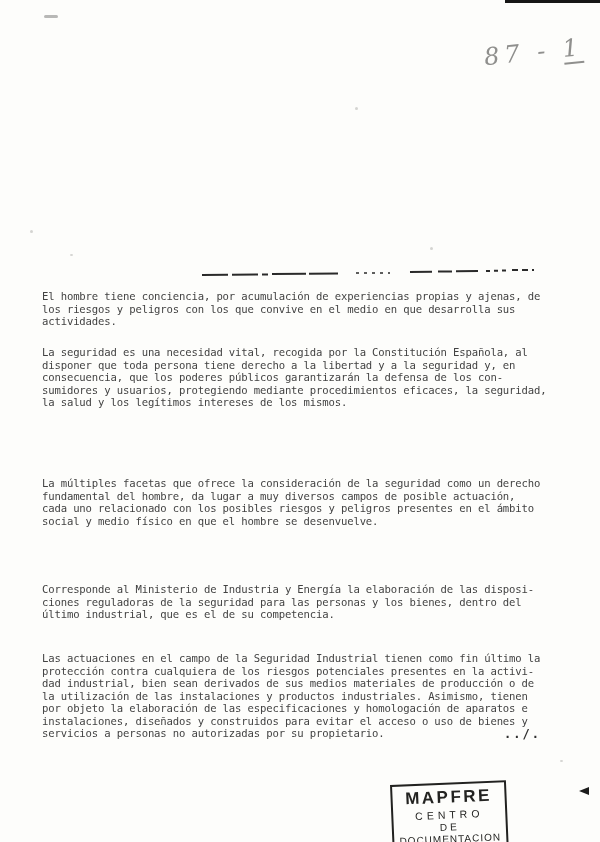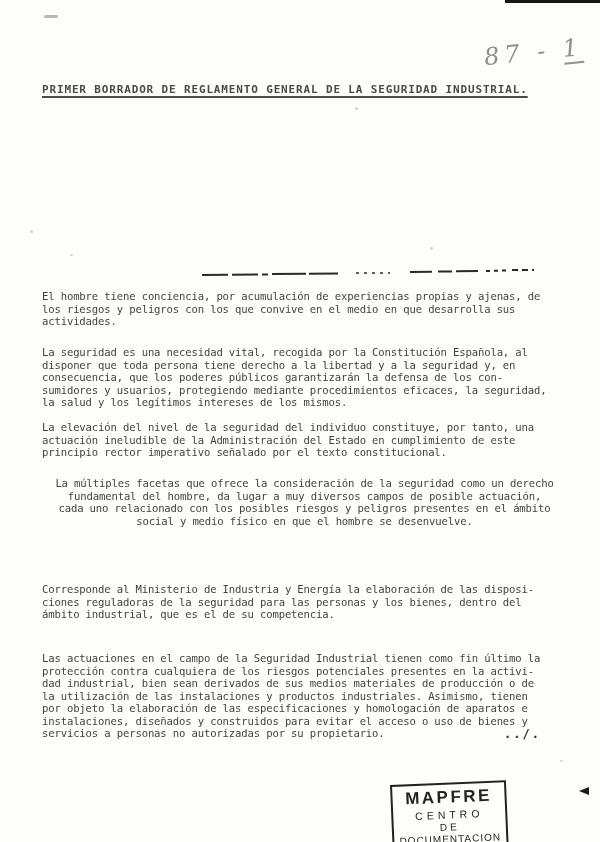--- a/index.html
+++ b/index.html
@@ -80,21 +80,21 @@
     width: 525px;
     font-size: 10.6px;
     line-height: 12.5px;
     letter-spacing: -0.15px;
     white-space: pre-line;
     color: #424242;
   }
   .p1 { top: 290px; }
   .p2 { top: 346px; }
   .p3 { top: 421px; }
-  .p4 { top: 477px; text-align: center; }
+  .p4 { top: 477px; }
   .p5 { top: 541px; }
   .p6 { top: 583px; }
   .p7 { top: 629px; margin-top: 23px; }
   
   .continuation {
     position: absolute;
     top: 727px; left: 504px;
     font-size: 12px;
     font-weight: bold;
     letter-spacing: 2px;
@@ -153,49 +153,45 @@
   <div class="speck" style="top:230px;left:30px;width:3px;height:3px;"></div>
   <div class="speck" style="top:254px;left:70px;width:3px;height:2px;"></div>
   <div class="speck" style="top:247px;left:430px;width:3px;height:3px;"></div>
   <div class="speck" style="top:760px;left:560px;width:3px;height:2px;"></div>
 
   <div class="handwritten">
     <span>87 -</span>
     <span class="underlined-digit">1</span>
   </div>
 
-  <div class="title">PRIMER BORRADOR DE REGLAMENTO GENERAL DE LA SEGURIDAD INDUSTRIAL.</div>
 
   <svg class="redacted-line" width="340" height="12">
     <line x1="4" y1="9" x2="70" y2="8.5" stroke="#2a2a2a" stroke-width="2" stroke-dasharray="26 4"></line>
     <line x1="74" y1="8" x2="140" y2="7.5" stroke="#2a2a2a" stroke-width="2" stroke-dasharray="34 3"></line>
     <line x1="158" y1="7" x2="192" y2="7" stroke="#2a2a2a" stroke-width="1.6" stroke-dasharray="3 5"></line>
     <line x1="212" y1="6" x2="282" y2="5" stroke="#2a2a2a" stroke-width="2" stroke-dasharray="22 6 14 4"></line>
     <line x1="288" y1="5" x2="308" y2="4.5" stroke="#2a2a2a" stroke-width="2" stroke-dasharray="4 4"></line>
     <line x1="314" y1="4" x2="336" y2="4" stroke="#2a2a2a" stroke-width="1.8" stroke-dasharray="6 4"></line>
   </svg>
 
   <div class="para p1">El hombre tiene conciencia, por acumulación de experiencias propias y ajenas, de
 los riesgos y peligros con los que convive en el medio en que desarrolla sus
 actividades.</div>
   <div class="para p2">La seguridad es una necesidad vital, recogida por la Constitución Española, al
 disponer que toda persona tiene derecho a la libertad y a la seguridad y, en
 consecuencia, que los poderes públicos garantizarán la defensa de los con-
 sumidores y usuarios, protegiendo mediante procedimientos eficaces, la seguridad,
 la salud y los legítimos intereses de los mismos.</div>
-  <div class="para p3">La elevación del nivel de la seguridad del individuo constituye, por tanto, una
-actuación ineludible de la Administración del Estado en cumplimiento de este
-principio rector imperativo señalado por el texto constitucional.</div>
   <div class="para p4">La múltiples facetas que ofrece la consideración de la seguridad como un derecho
 fundamental del hombre, da lugar a muy diversos campos de posible actuación,
 cada uno relacionado con los posibles riesgos y peligros presentes en el ámbito
 social y medio físico en que el hombre se desenvuelve.</div>
   <div class="para p6">Corresponde al Ministerio de Industria y Energía la elaboración de las disposi-
 ciones reguladoras de la seguridad para las personas  y los bienes, dentro del
-ámbito industrial, que es el de su competencia.</div>
+último industrial, que es el de su competencia.</div>
   <div class="para p7">Las actuaciones en el campo de la Seguridad Industrial tienen como fin último la
 protección contra cualquiera de los riesgos potenciales presentes en la activi-
 dad industrial, bien sean derivados de sus medios materiales de producción o de
 la utilización de las instalaciones y productos industriales. Asimismo, tienen
 por objeto la elaboración de las especificaciones y homologación de aparatos e
 instalaciones, diseñados y construidos para evitar el acceso o uso de bienes y
 servicios a personas no autorizadas por su propietario.</div>
 
   <div class="continuation">../.</div>
 

